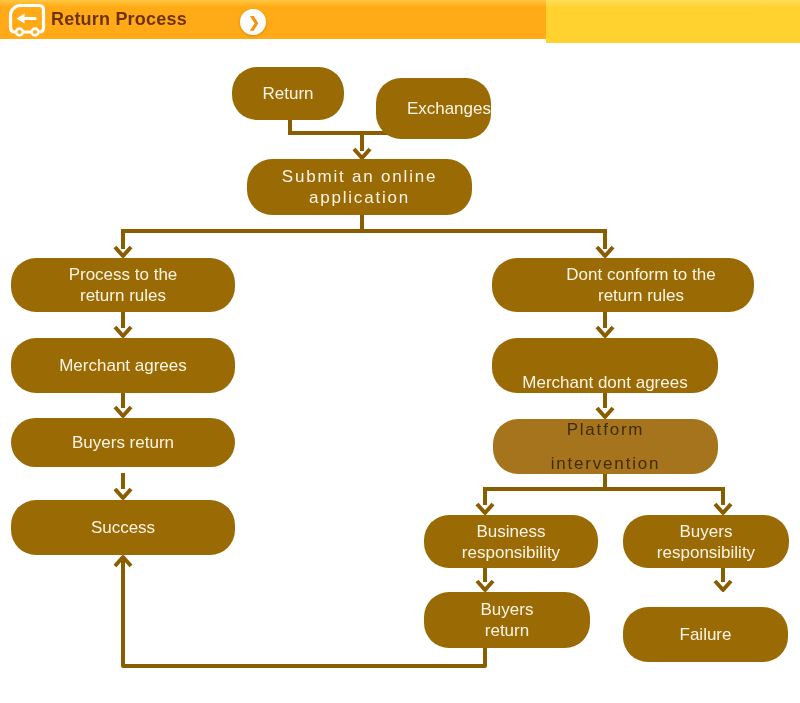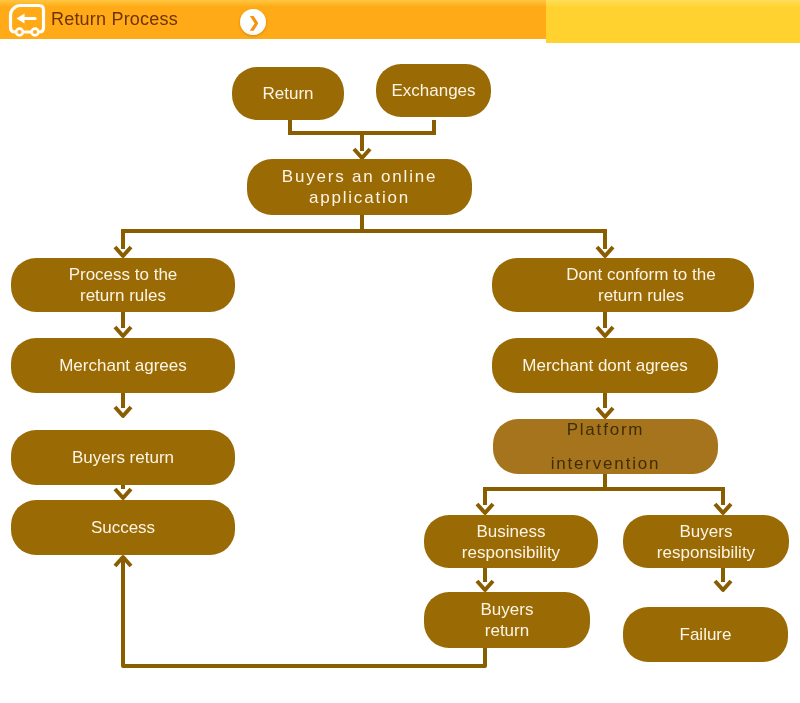--- a/index.html
+++ b/index.html
@@ -21,21 +21,21 @@
   .header-left{
     position:absolute;left:0;top:0;width:546px;height:39px;
     background:linear-gradient(180deg,var(--header-left-top) 0,var(--header-left) 7px,var(--header-left) 100%);
   }
   .header-right{
     position:absolute;left:546px;top:0;width:254px;height:43px;
     background:linear-gradient(180deg,var(--header-right-top) 0,var(--header-right) 7px,var(--header-right) 100%);
   }
   .truck-icon{position:absolute;left:7px;top:3px;}
   .header-title{
-    position:absolute;left:51px;top:9px;font-size:18px;font-weight:normal;
+    position:absolute;left:51px;top:9px;font-size:18px;font-weight:bold;
     color:var(--title-text);letter-spacing:.2px;
   }
   .nav-circle{
     position:absolute;left:240px;top:9px;width:26px;height:26px;border-radius:50%;
     background:radial-gradient(circle at 50% 35%,#ffffff 55%,#ececec 100%);
     box-shadow:0 1px 3px rgba(120,70,0,.35);
     display:flex;align-items:center;justify-content:center;cursor:pointer;border:0;padding:0;
   }
   .nav-circle .glyph{
     color:var(--nav-glyph);font-size:14px;font-weight:bold;line-height:1;
@@ -97,52 +97,52 @@
     <path d="M485 568 V582 M477 581 L485 590 L493 581"></path>
     <path d="M723 568 V582 M715 581 L723 590 L731 581"></path>
 
     <path d="M485 648 V666 H123 V560 M115 566 L123 557 L131 566"></path>
   </svg>
 
   <div class="node" style="left:232px;top:67px;width:112px;height:53px;">
     <span>Return</span>
   </div>
 
-  <div class="node" style="left:376px;top:64px;width:115px;height:53px;">
+  <div class="node" style="left:376px;top:78px;width:115px;height:61px;align-items:flex-end;">
     <span>Exchanges</span>
   </div>
 
   <div class="node ls" style="left:247px;top:159px;width:225px;height:56px;">
-    <span>Buyers an online</span>
+    <span>Submit an online</span>
     <span>application</span>
   </div>
 
   <div class="node" style="left:11px;top:258px;width:224px;height:54px;">
     <span>Process to the</span>
     <span>return rules</span>
   </div>
 
   <div class="node" style="left:11px;top:338px;width:224px;height:55px;">
     <span>Merchant agrees</span>
   </div>
 
-  <div class="node" style="left:11px;top:418px;width:224px;height:55px;margin-top:12px;">
+  <div class="node" style="left:11px;top:418px;width:224px;height:49px;">
     <span>Buyers return</span>
   </div>
 
   <div class="node" style="left:11px;top:500px;width:224px;height:55px;">
     <span>Success</span>
   </div>
 
   <div class="node" style="left:492px;top:258px;width:226px;height:54px;padding-left:36px;">
     <span>Dont conform to the</span>
     <span>return rules</span>
   </div>
 
-  <div class="node" style="left:492px;top:338px;width:226px;height:55px;">
+  <div class="node" style="left:492px;top:338px;width:226px;height:55px;justify-content:flex-end;">
     <span>Merchant dont agrees</span>
   </div>
 
   <div class="node dark ls" style="left:493px;top:419px;width:225px;height:55px;justify-content:space-between;">
     <span>Platform</span>
     <span>intervention</span>
   </div>
 
   <div class="node" style="left:424px;top:515px;width:174px;height:53px;">
     <span>Business</span>

